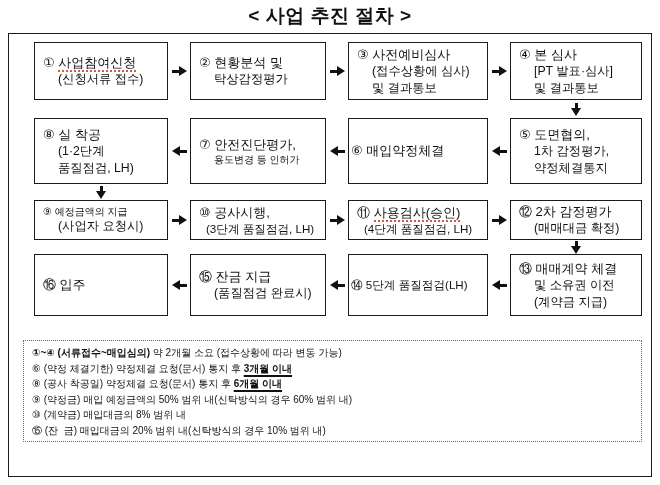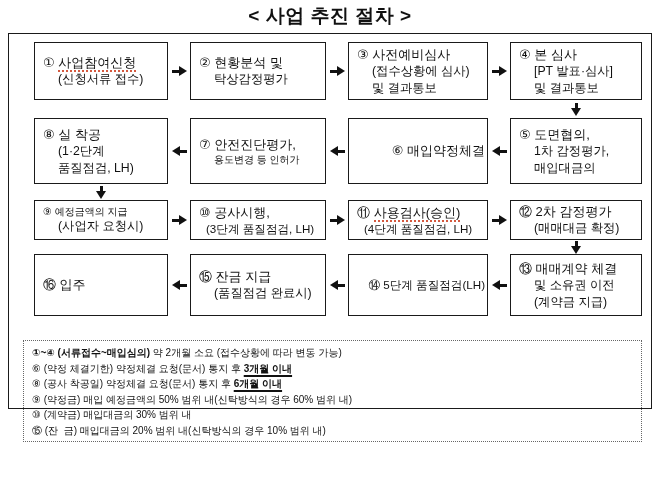--- a/index.html
+++ b/index.html
@@ -8,35 +8,35 @@
     width:660px; height:485px; overflow:hidden;
     font-family:"Liberation Sans","DejaVu Sans",sans-serif;
     color:#111;
   }
   .title {
     text-align:center; font-weight:bold; font-size:19px;
     letter-spacing:0.5px; padding:3px 0 4px;
   }
   .outer {
     margin:0 8px; border:1.6px solid #1a1a1a;
-    height:376px;
+    height:444px;
   }
   .flow {
     display:grid;
     grid-template-columns:134px 22px 136px 22px 140px 22px 132px;
     grid-template-rows:58px 18px 66px 16px 40px 14px 62px;
     margin:8px 6px 0 25px;
   }
   .box {
     border:1.5px solid #1a1a1a;
     display:flex; flex-direction:column; justify-content:center;
     padding:2px 4px 2px 8px;
     font-size:13px; line-height:1.32;
   }
-  .box.center { align-items:flex-end; padding:2px 2px; }
+  .box.center { align-items:flex-start; padding:2px 2px; }
   .ln { white-space:nowrap; }
   .sub { padding-left:15px; font-size:12.3px; }
   .sub-tight { padding-left:7px; font-size:11.6px; }
   .cond { font-size:10px; }
   .rul { border-bottom:2px dotted #d4593f; }
   .acell { display:flex; align-items:center; justify-content:center; }
   
   .arr-h { width:15px; height:11px; position:relative; display:inline-block; }
   .arr-h::before { content:""; position:absolute; top:4px; width:9px; height:3px; background:#111; }
   .arr-h.r::before { left:0; }
@@ -117,21 +117,21 @@
       </div>
     <div class="box center" style="grid-row:3;grid-column:5">
       <div class="ln">⑥ 매입약정체결</div>
     </div>
     <div class="acell" style="grid-row:3;grid-column:6">
         <span class="arr-h l"></span>
       </div>
     <div class="box" style="grid-row:3;grid-column:7">
       <div class="ln">⑤ 도면협의,</div>
       <div class="ln sub">1차 감정평가,</div>
-      <div class="ln sub">매입대금의</div>
+      <div class="ln sub">약정체결통지</div>
     </div>
 
     <div class="acell" style="grid-row:4;grid-column:1">
         <span class="arr-d"></span>
       </div>
 
     <div class="box" style="grid-row:5;grid-column:1">
       <div class="ln cond">⑨ 예정금액의 지급</div>
       <div class="ln sub">(사업자 요청시)</div>
     </div>
@@ -185,16 +185,16 @@
       <div class="ln sub">및 소유권 이전</div>
       <div class="ln sub">(계약금 지급)</div>
     </div>
   </div>
 
   <div class="notes">
     <div class="nline"><span class="nb">①~④ (서류접수~매입심의)</span><span> 약 2개월 소요 (접수상황에 따라 변동 가능)</span></div>
     <div class="nline"><span>⑥ (약정 체결기한) 약정체결 요청(문서) 통지 후 </span><span class="nem">3개월 이내</span></div>
     <div class="nline"><span>⑧ (공사 착공일) 약정체결 요청(문서) 통지 후 </span><span class="nem">6개월 이내</span></div>
     <div class="nline">⑨ (약정금) 매입 예정금액의 50% 범위 내(신탁방식의 경우 60% 범위 내)</div>
-    <div class="nline">⑩ (계약금) 매입대금의 30% 범위 내</div>
+    <div class="nline">⑩ (계약금) 매입대금의 8% 범위 내</div>
     <div class="nline">⑮ (잔  금) 매입대금의 20% 범위 내(신탁방식의 경우 10% 범위 내)</div>
   </div>
 </div>
 
 </body></html>

